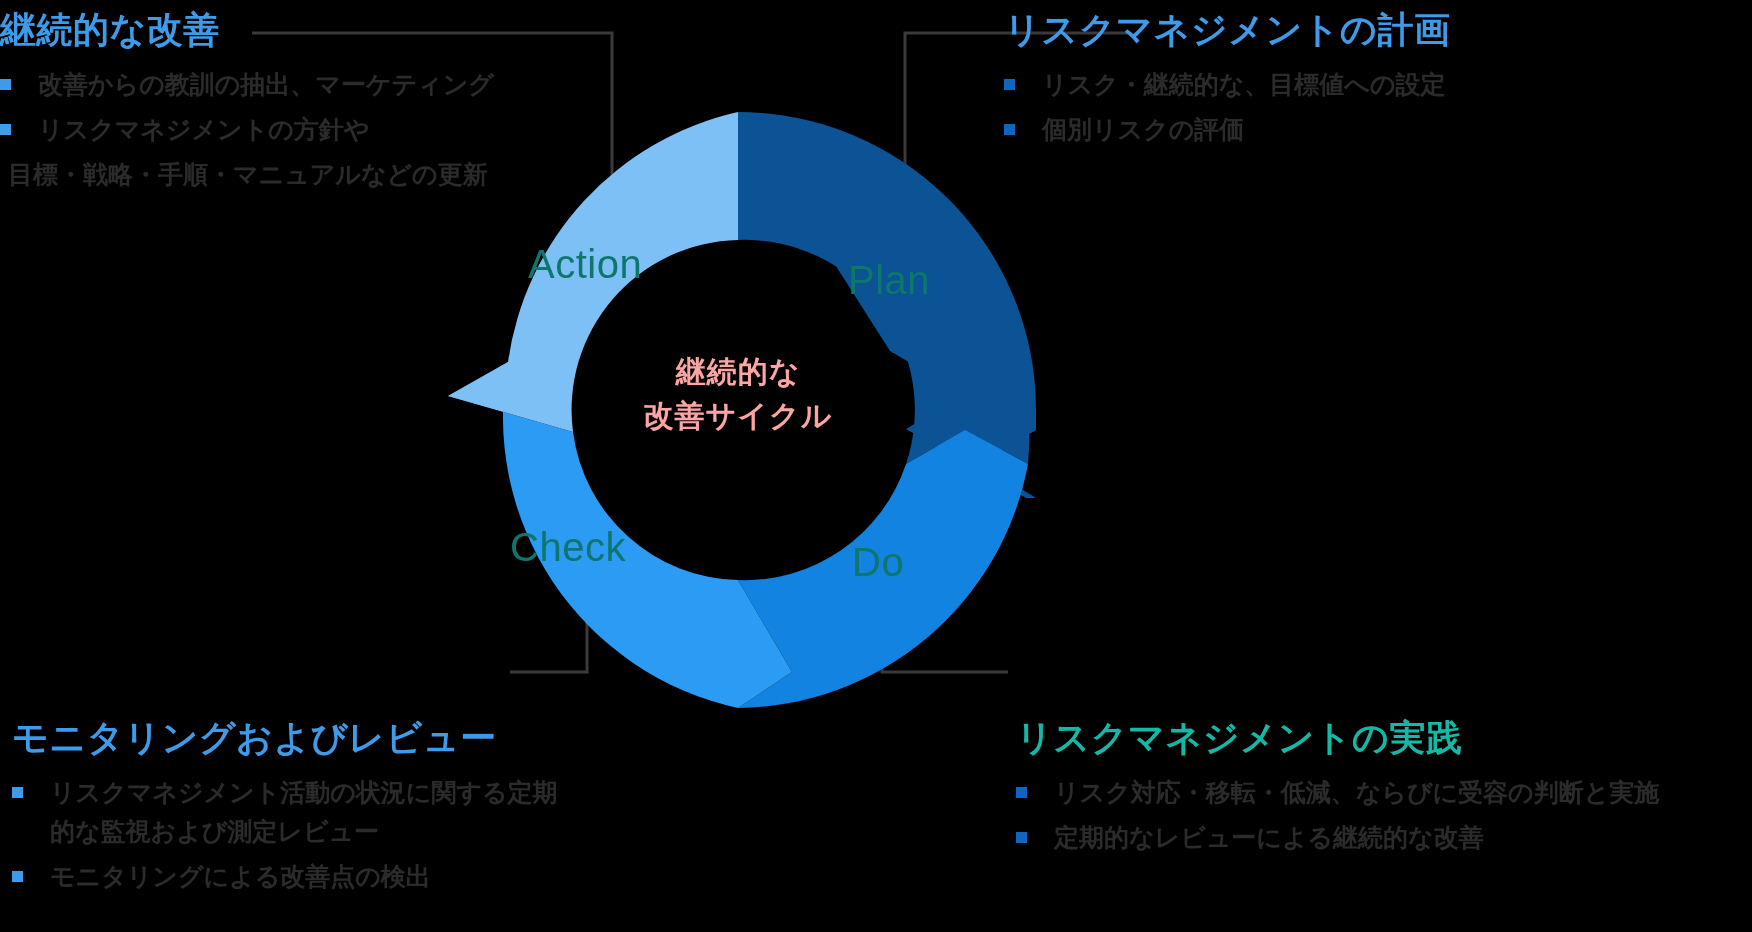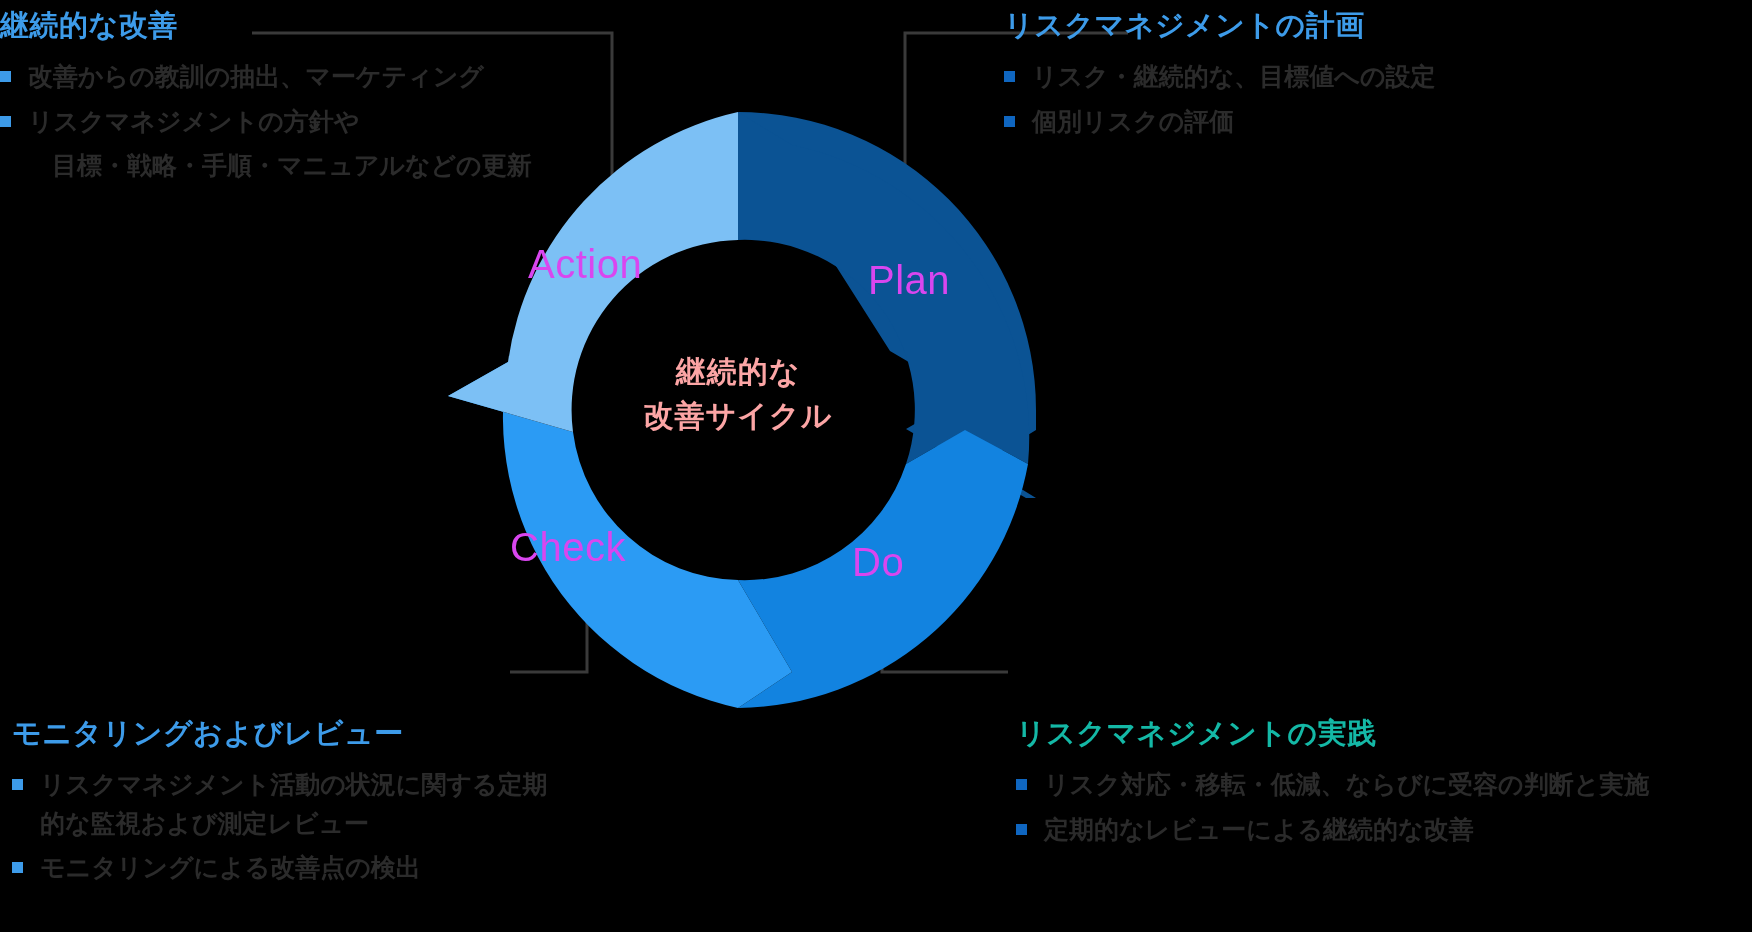--- a/index.html
+++ b/index.html
@@ -23,28 +23,28 @@
     position: absolute;
     left: 440px;
     top: 112px;
     width: 596px;
     height: 596px;
   }
   #donut-svg { display: block; width: 596px; height: 596px; }
 
   .seg-label {
     position: absolute;
-    color: #d946ef;
+    color: #0f766e;
     font-size: 40px;
     font-weight: 400;
     letter-spacing: 0.5px;
     white-space: nowrap;
     line-height: 1;
   }
-  #label-plan   { left: 408px; top: 148px; margin-left: 20px; }
+  #label-plan   { left: 408px; top: 148px; }
   #label-do     { left: 412px; top: 430px; }
   #label-check  { left: 70px;  top: 415px; }
   #label-action { left: 88px;  top: 132px; }
 
   
   #center-text {
     position: absolute;
     left: 148px;
     top: 238px;
     width: 300px;
@@ -54,31 +54,31 @@
     font-weight: 700;
     line-height: 1.45;
     letter-spacing: 1px;
   }
   #center-text .cl { display: block; }
 
   
   .callout { position: absolute; }
   .callout-title {
     color: #3d9be9;
-    font-size: 29px;
+    font-size: 36px;
     font-weight: 700;
     letter-spacing: 0.5px;
     white-space: nowrap;
     line-height: 1.2;
   }
   .callout-title.deep { color: #14b8a6; }
   .callout-list { list-style: none; margin-top: 14px; }
   .callout-list li {
     position: relative;
-    padding-left: 28px;
+    padding-left: 38px;
     color: #2b2b2b;
     font-size: 25px;
     font-weight: 700;
     line-height: 1.55;
     margin-bottom: 6px;
   }
   .callout-list li .bul {
     position: absolute;
     left: 0;
     top: 14px;
@@ -181,21 +181,21 @@
     <div class="callout-title">継続的な改善</div>
     <ul class="callout-list">
       <li>
         <span class="bul"></span>
         <span>改善からの教訓の抽出、マーケティング</span>
       </li>
       <li>
         <span class="bul"></span>
         <span>リスクマネジメントの方針や</span>
       </li>
-      <li style="padding-left:26px;list-style:none;margin-left:26px;">
+      <li style="padding-left:8px;list-style:none;">
         <span>目標・戦略・手順・マニュアルなどの更新</span>
       </li>
     </ul>
   </div>
 
   <div class="callout" id="callout-tr">
     <div class="callout-title">リスクマネジメントの計画</div>
     <ul class="callout-list">
       <li class="deep-bul">
         <span class="bul"></span>

